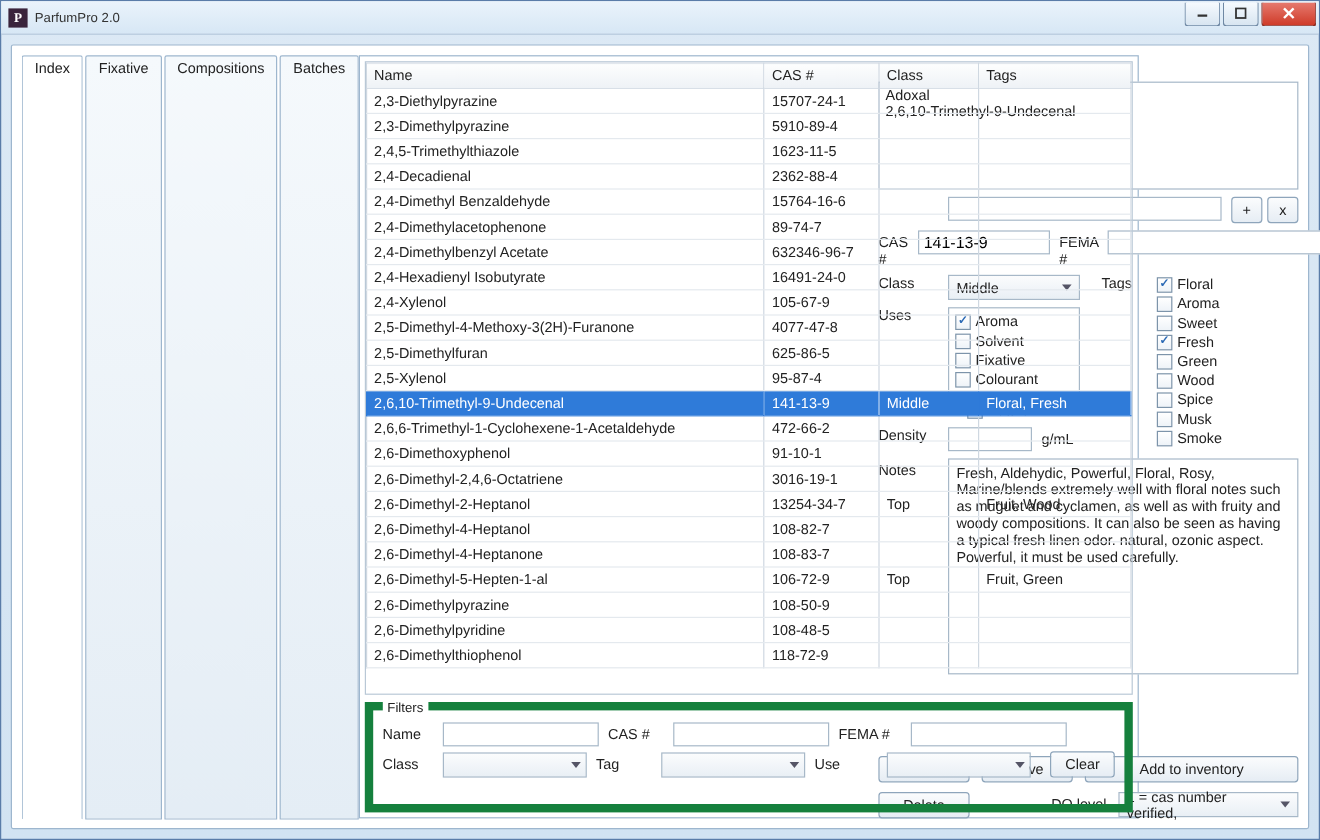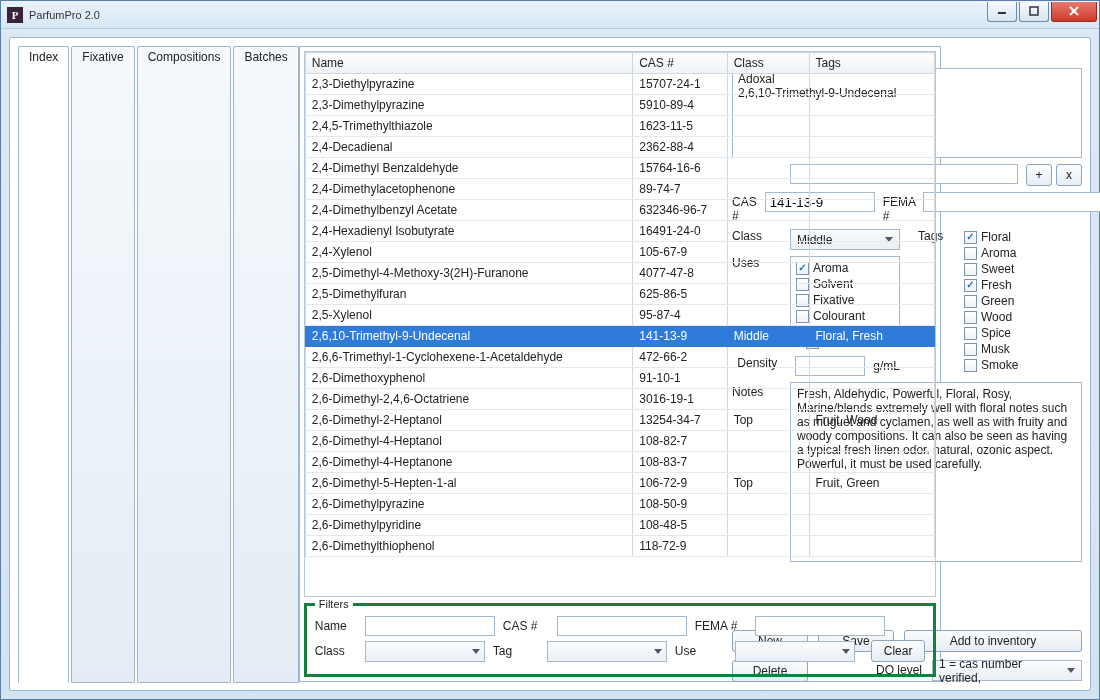--- a/index.html
+++ b/index.html
@@ -27,21 +27,21 @@
   .tabbody { border:1px solid #9db6ce; flex:1; display:flex; flex-direction:column; padding:4px; background:#fff; min-height:0;align-items:flex-end; }
 
   .tablewrap { flex:1; border:1px solid #b9c8d6; position:relative; overflow:hidden; display:flex; min-height:0; }
   .tablescroll { overflow-y:scroll; overflow-x:hidden; flex:1; }
   table.grid { border-collapse:collapse; width:100%; table-layout:fixed; }
   table.grid th { background:linear-gradient(#fdfefe,#eef2f6); border:1px solid #cfd8e1; padding:3px 6px; text-align:left; font-weight:normal; position:sticky; top:0; }
   table.grid th.c-name{width:52%;} table.grid th.c-cas{width:15%;} table.grid th.c-class{width:13%;} table.grid th.c-tags{width:20%;}
   table.grid td { border:1px solid #e4e9ee; border-left:1px solid #cfd8e1; border-right:1px solid #cfd8e1; padding:2px 6px; height:21px; white-space:nowrap; overflow:hidden; text-overflow:ellipsis;}
   table.grid tr.selected td { background:#2f7bd9; color:#fff; border-color:#2f7bd9; }
 
-  .filters { border:3px solid #15803d; margin-top:6px; padding:6px 8px 12px; position:relative; }
+  .filters { border:7px solid #15803d; margin-top:6px; padding:6px 8px 22px; position:relative; }
   .filters .legend { position:absolute; top:-8px; left:8px; background:#fff; padding:0 4px; font-size:11px; }
   .filtrow { display:flex; align-items:center; gap:8px; margin-top:4px; }
   .filtrow label { width:42px; }
   .txt { border:1px solid #a7b8c8; height:20px; padding:1px 4px; background:#fff; }
   .filtrow .txt { width:130px; }
   .combo { border:1px solid #a7b8c8; height:21px; width:120px; background:linear-gradient(#fbfcfd,#e9eff5); display:flex; align-items:center; justify-content:flex-end; padding:0 4px; }
   .combo .arrow,.selectlike .arrow{ width:0;height:0;border-left:4px solid transparent;border-right:4px solid transparent;border-top:5px solid #556; margin-left:4px;}
   .btn { border:1px solid #8ea5bb; background:linear-gradient(#fbfcfd,#e6edf4); height:22px; padding:0 12px; border-radius:3px; display:inline-flex; align-items:center; justify-content:center; cursor:default; }
   .btn.wide{min-width:76px;}
   .btn.xwide{min-width:128px;}
@@ -336,21 +336,21 @@
                 </div>
               </div>
           </div>
           <div style="display:flex;gap:24px;font-style:italic;">
             <label style="width:50px"></label>
             <div class="chk">
                 <span class="box" id="natbox"></span>
                 <span>Natural</span>
               </div>
           </div>
-          <div style="display:flex;gap:8px;justify-content:flex-end;">
+          <div style="display:flex;gap:8px;">
             <label style="width:50px">Density</label>
             <input class="txt" style="width: 70px;" value="">
             <span class="unit">g/mL</span>
           </div>
         </div>
         <div style="display:flex;gap:8px;align-items:flex-start">
           <label style="width:36px">Tags</label>
           <div class="checkboxlist noborder" id="tagslist">
               <div class="chk">
                 <span class="box">✓</span>

